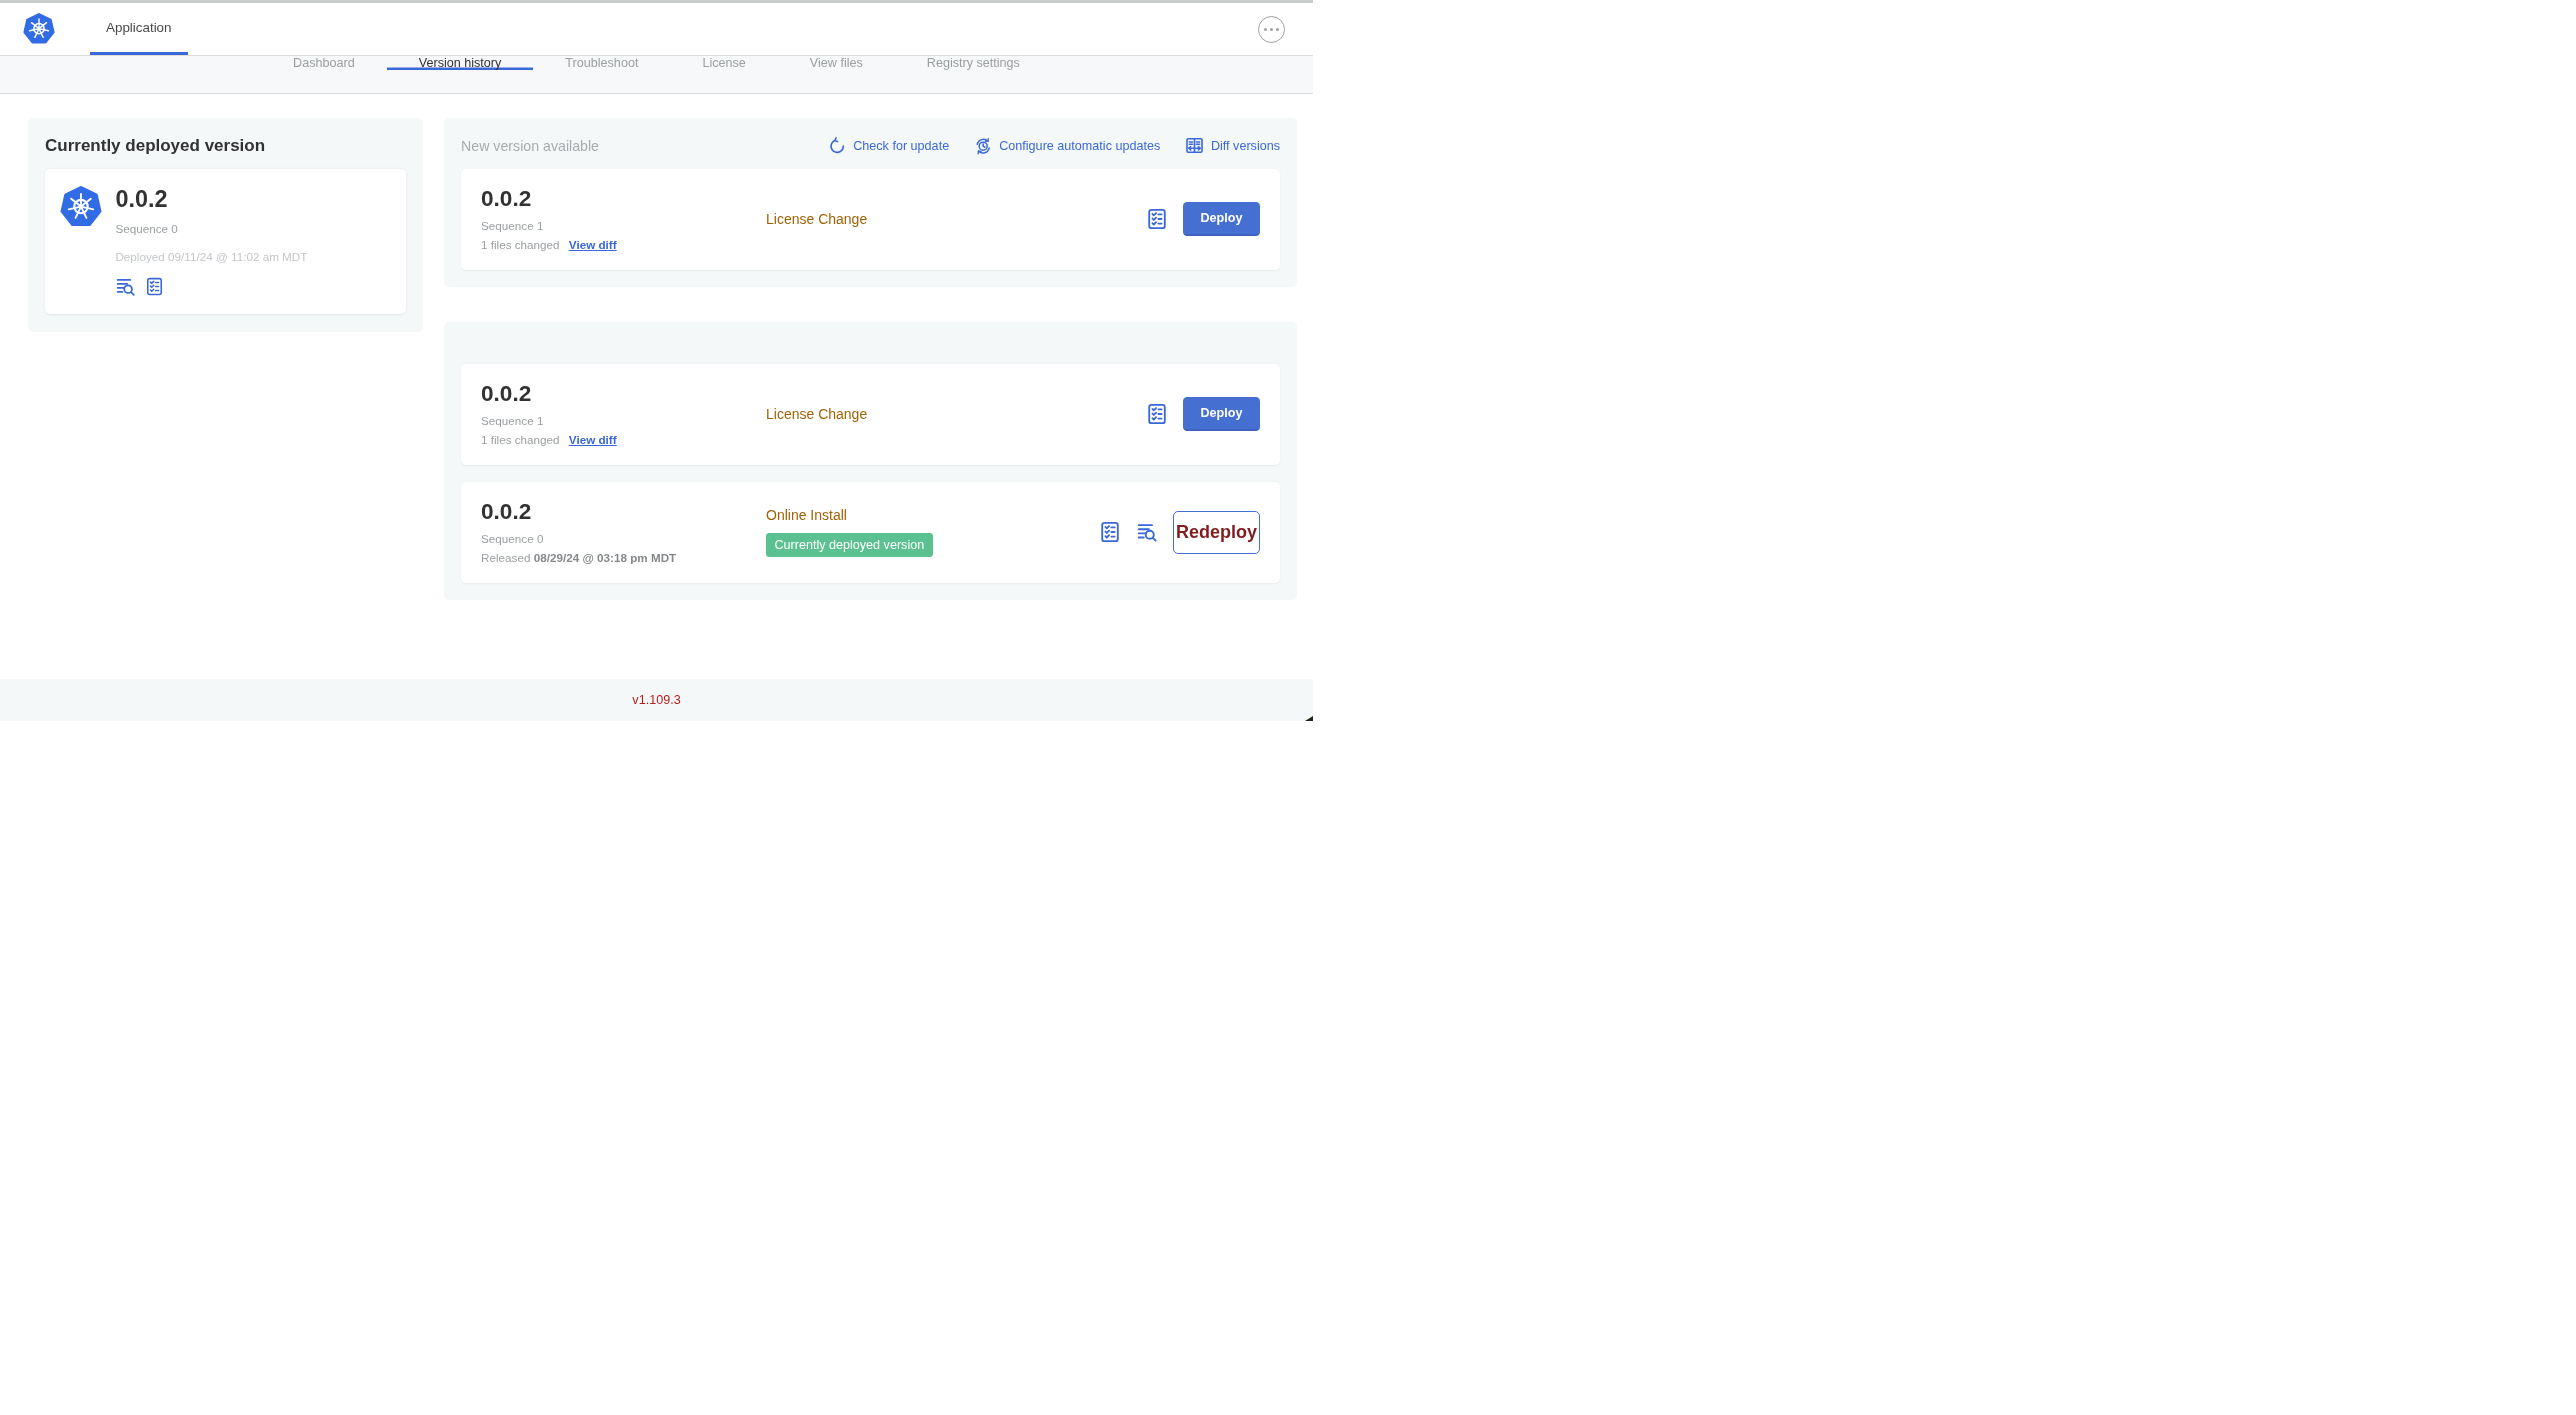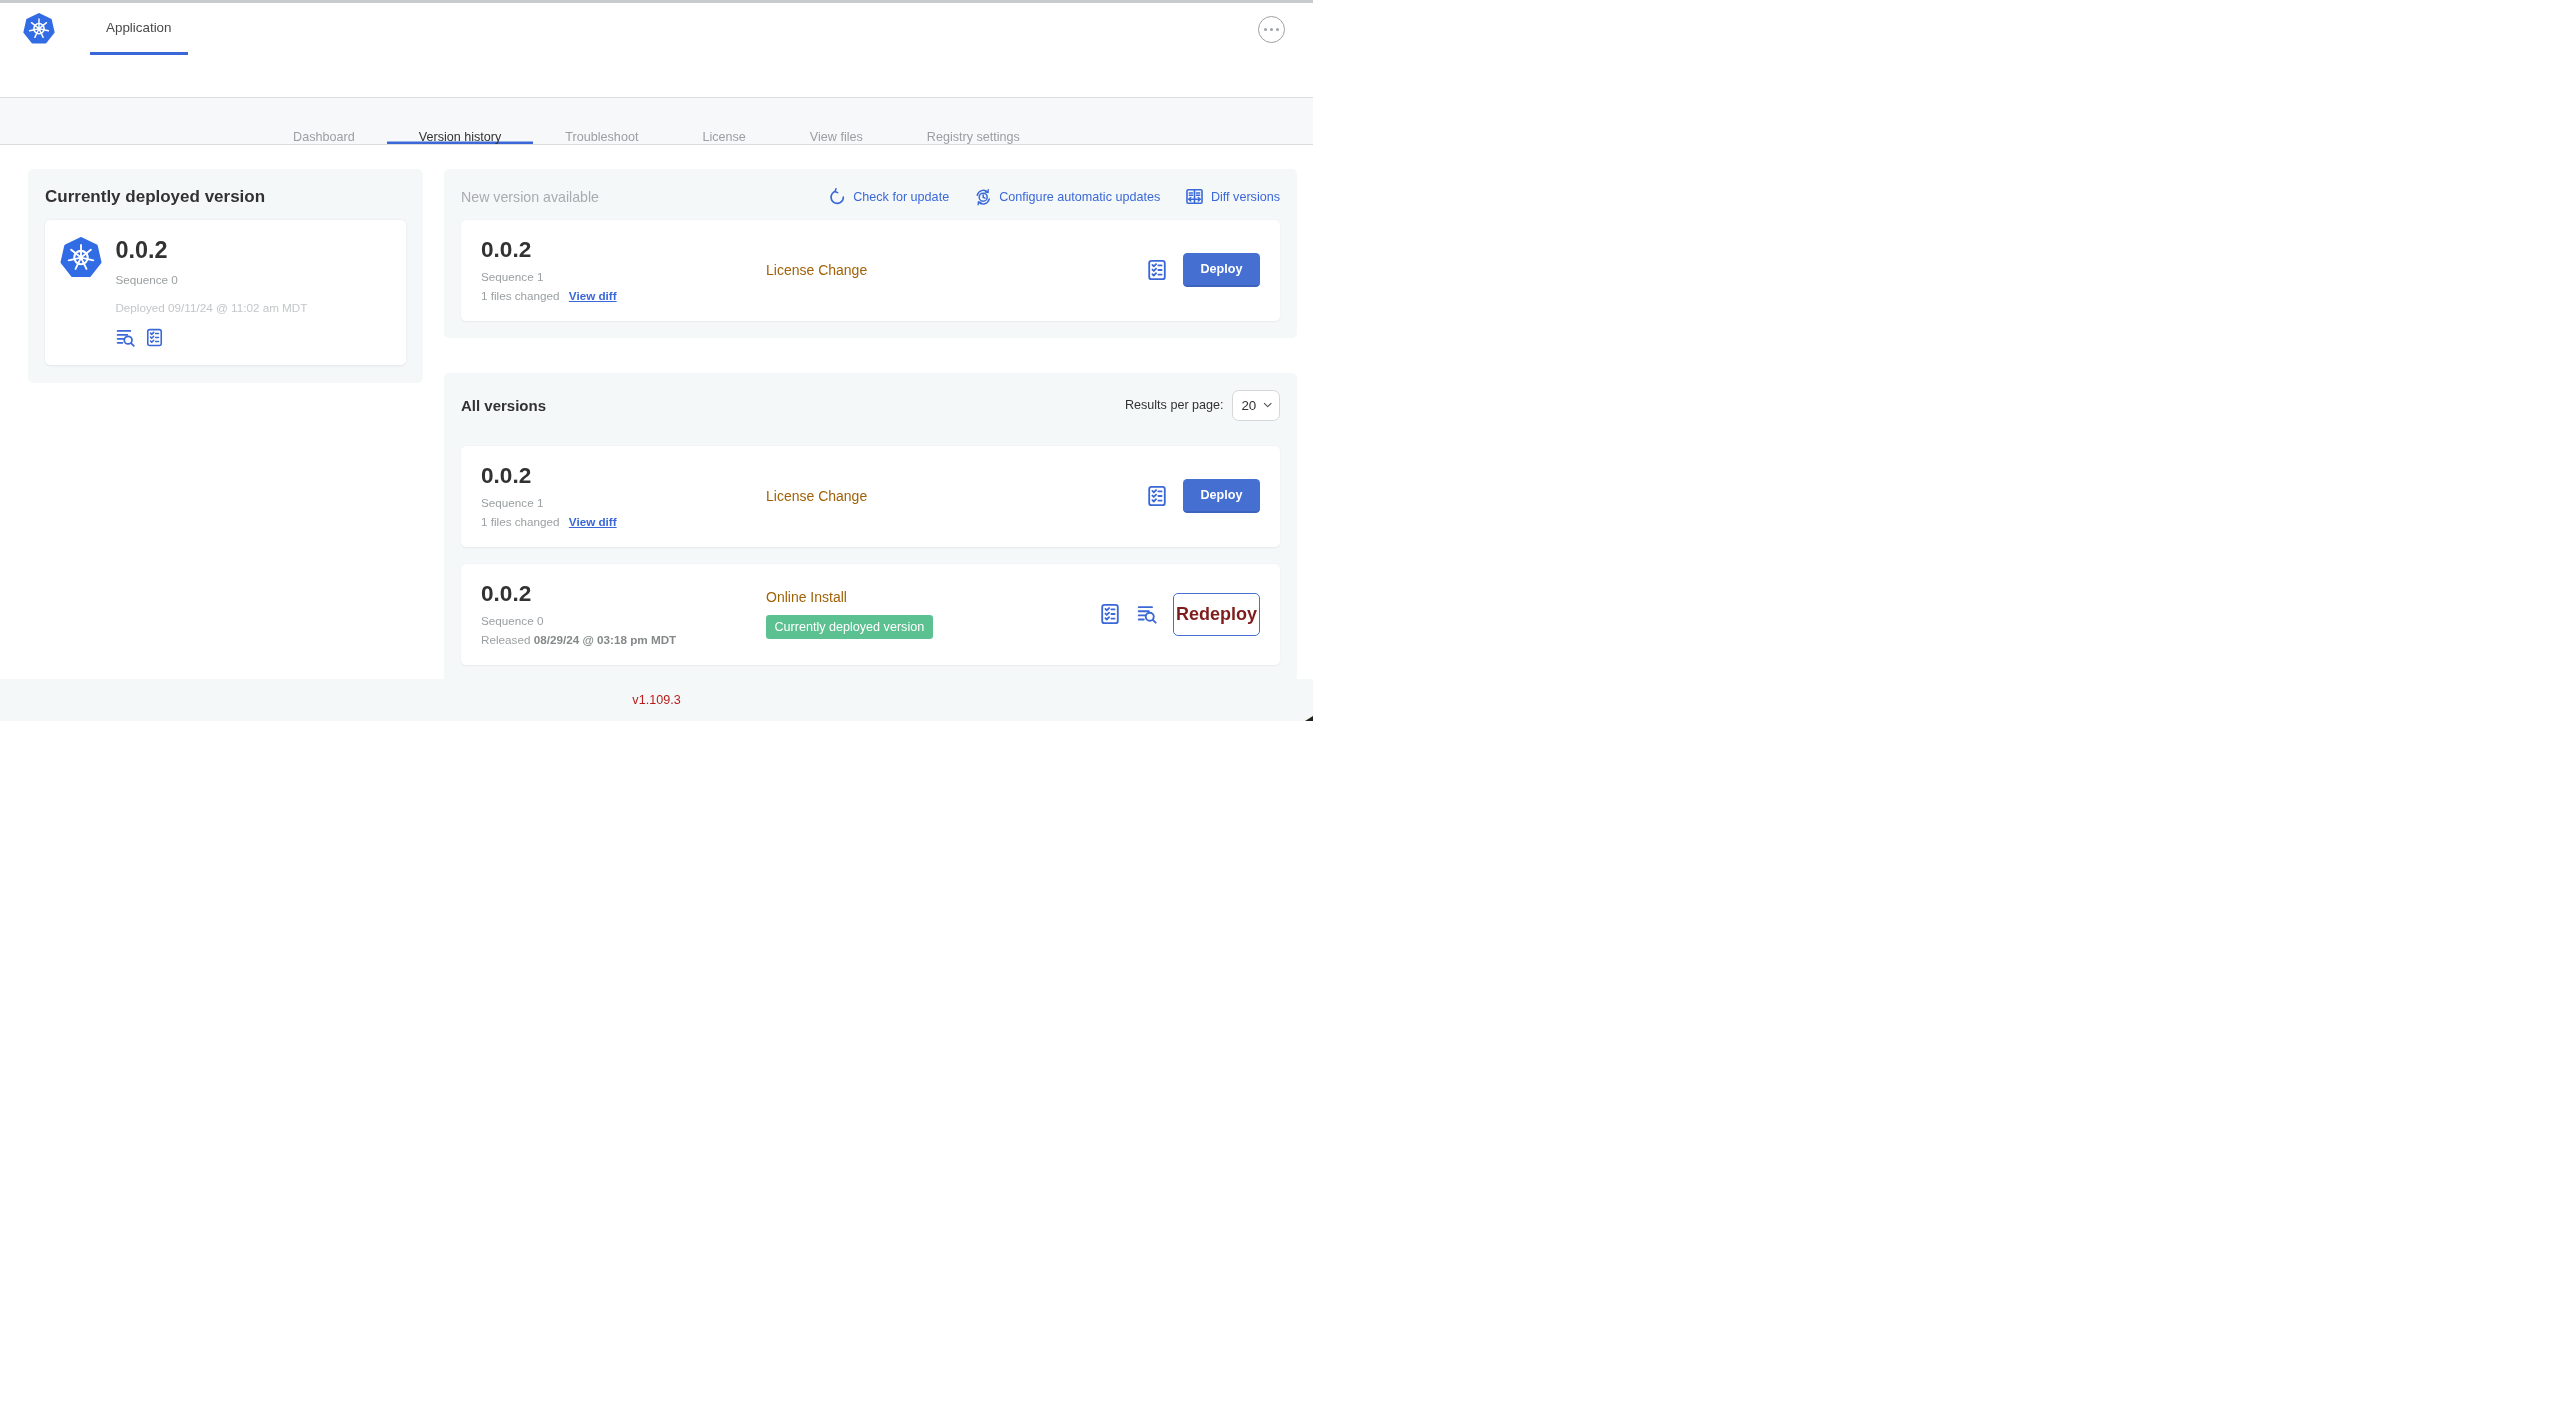--- a/index.html
+++ b/index.html
@@ -12,21 +12,21 @@
 
   
   .header { height:52px; background:#fff; display:flex; align-items:stretch; position:relative; padding-left:23px; }
   .logo-wrap { width:32px; height:32px; margin-top:10px; flex:none; }
   .app-tab { margin-left:35px; display:flex; align-items:center; padding:0 16px; border-bottom:3.3px solid #3a68d8; cursor:pointer; }
   .app-tab-label { font-size:13.4px; color:#4a4a4a; }
   .ellipsis-btn { position:absolute; right:28px; top:12.6px; width:27px; height:27px; border:1.7px solid #9da1a3; border-radius:50%; background:#fff; display:flex; align-items:center; justify-content:center; gap:2.5px; cursor:pointer; }
   .ellipsis-btn .dot { width:3.3px; height:3.3px; border-radius:50%; background:#9da1a3; }
 
   
-  .nav { height:48px; background:#f6f8f9; border-top:0.8px solid #dcdcdc; border-bottom:0.8px solid #d8dcdd; display:flex; justify-content:center; align-items:flex-end;margin-top:42px; }
+  .nav { height:39px; background:#f6f8f9; border-top:0.8px solid #dcdcdc; border-bottom:0.8px solid #d8dcdd; display:flex; justify-content:center; align-items:flex-start; }
   .nav-tab { padding:0 32px; display:flex; align-items:center; font-size:12.6px; color:#9b9fa1; cursor:pointer; }
   .nav-tab.active { color:#323232; box-shadow: inset 0 -2.5px 0 #3a68d8; }
 
   
   .main { padding:23.4px 17px 0 28px; display:flex; gap:21px; align-items:flex-start; }
   .panel { background:#f5f8f9; border-radius:5px; padding:17px; }
 
   
   .left-panel { width:395px; flex:none; padding:18.4px 17px; }
   .left-title { font-size:17px; font-weight:bold; color:#323232; }
@@ -229,36 +229,20 @@
               <polyline points="7,16.5 8.5,18 11,15.5"></polyline>
                 <line x1="13.5" y1="17" x2="17" y2="17"></line>
             </svg>
           </button>
           <button class="deploy-btn">Deploy</button>
         </div>
       </div>
     </div>
 
     <div class="panel all-versions">
-      <div class="av-header">
-        <div class="av-title">All versions</div>
-        <div class="rpp">
-          <span>Results per page:</span>
-          <span class="rpp-select-wrap">
-            <select class="rpp-select">
-              <option>20</option>
-            </select>
-            <span class="rpp-chevron">
-              <svg viewBox="0 0 24 24" width="13.4" height="13.4" fill="none" stroke="#555" stroke-width="2" stroke-linecap="round" stroke-linejoin="round">
-                <polyline points="6,9.5 12,15.5 18,9.5"></polyline>
-              </svg>
-            </span>
-          </span>
-        </div>
-      </div>
 
       <div class="version-card row-gap">
         <div>
           <div class="v-num">0.0.2</div>
           <div class="v-seq">Sequence 1</div>
           <div class="v-files">
             <span>1 files changed</span>
             <span class="view-diff">View diff</span>
           </div>
         </div>

